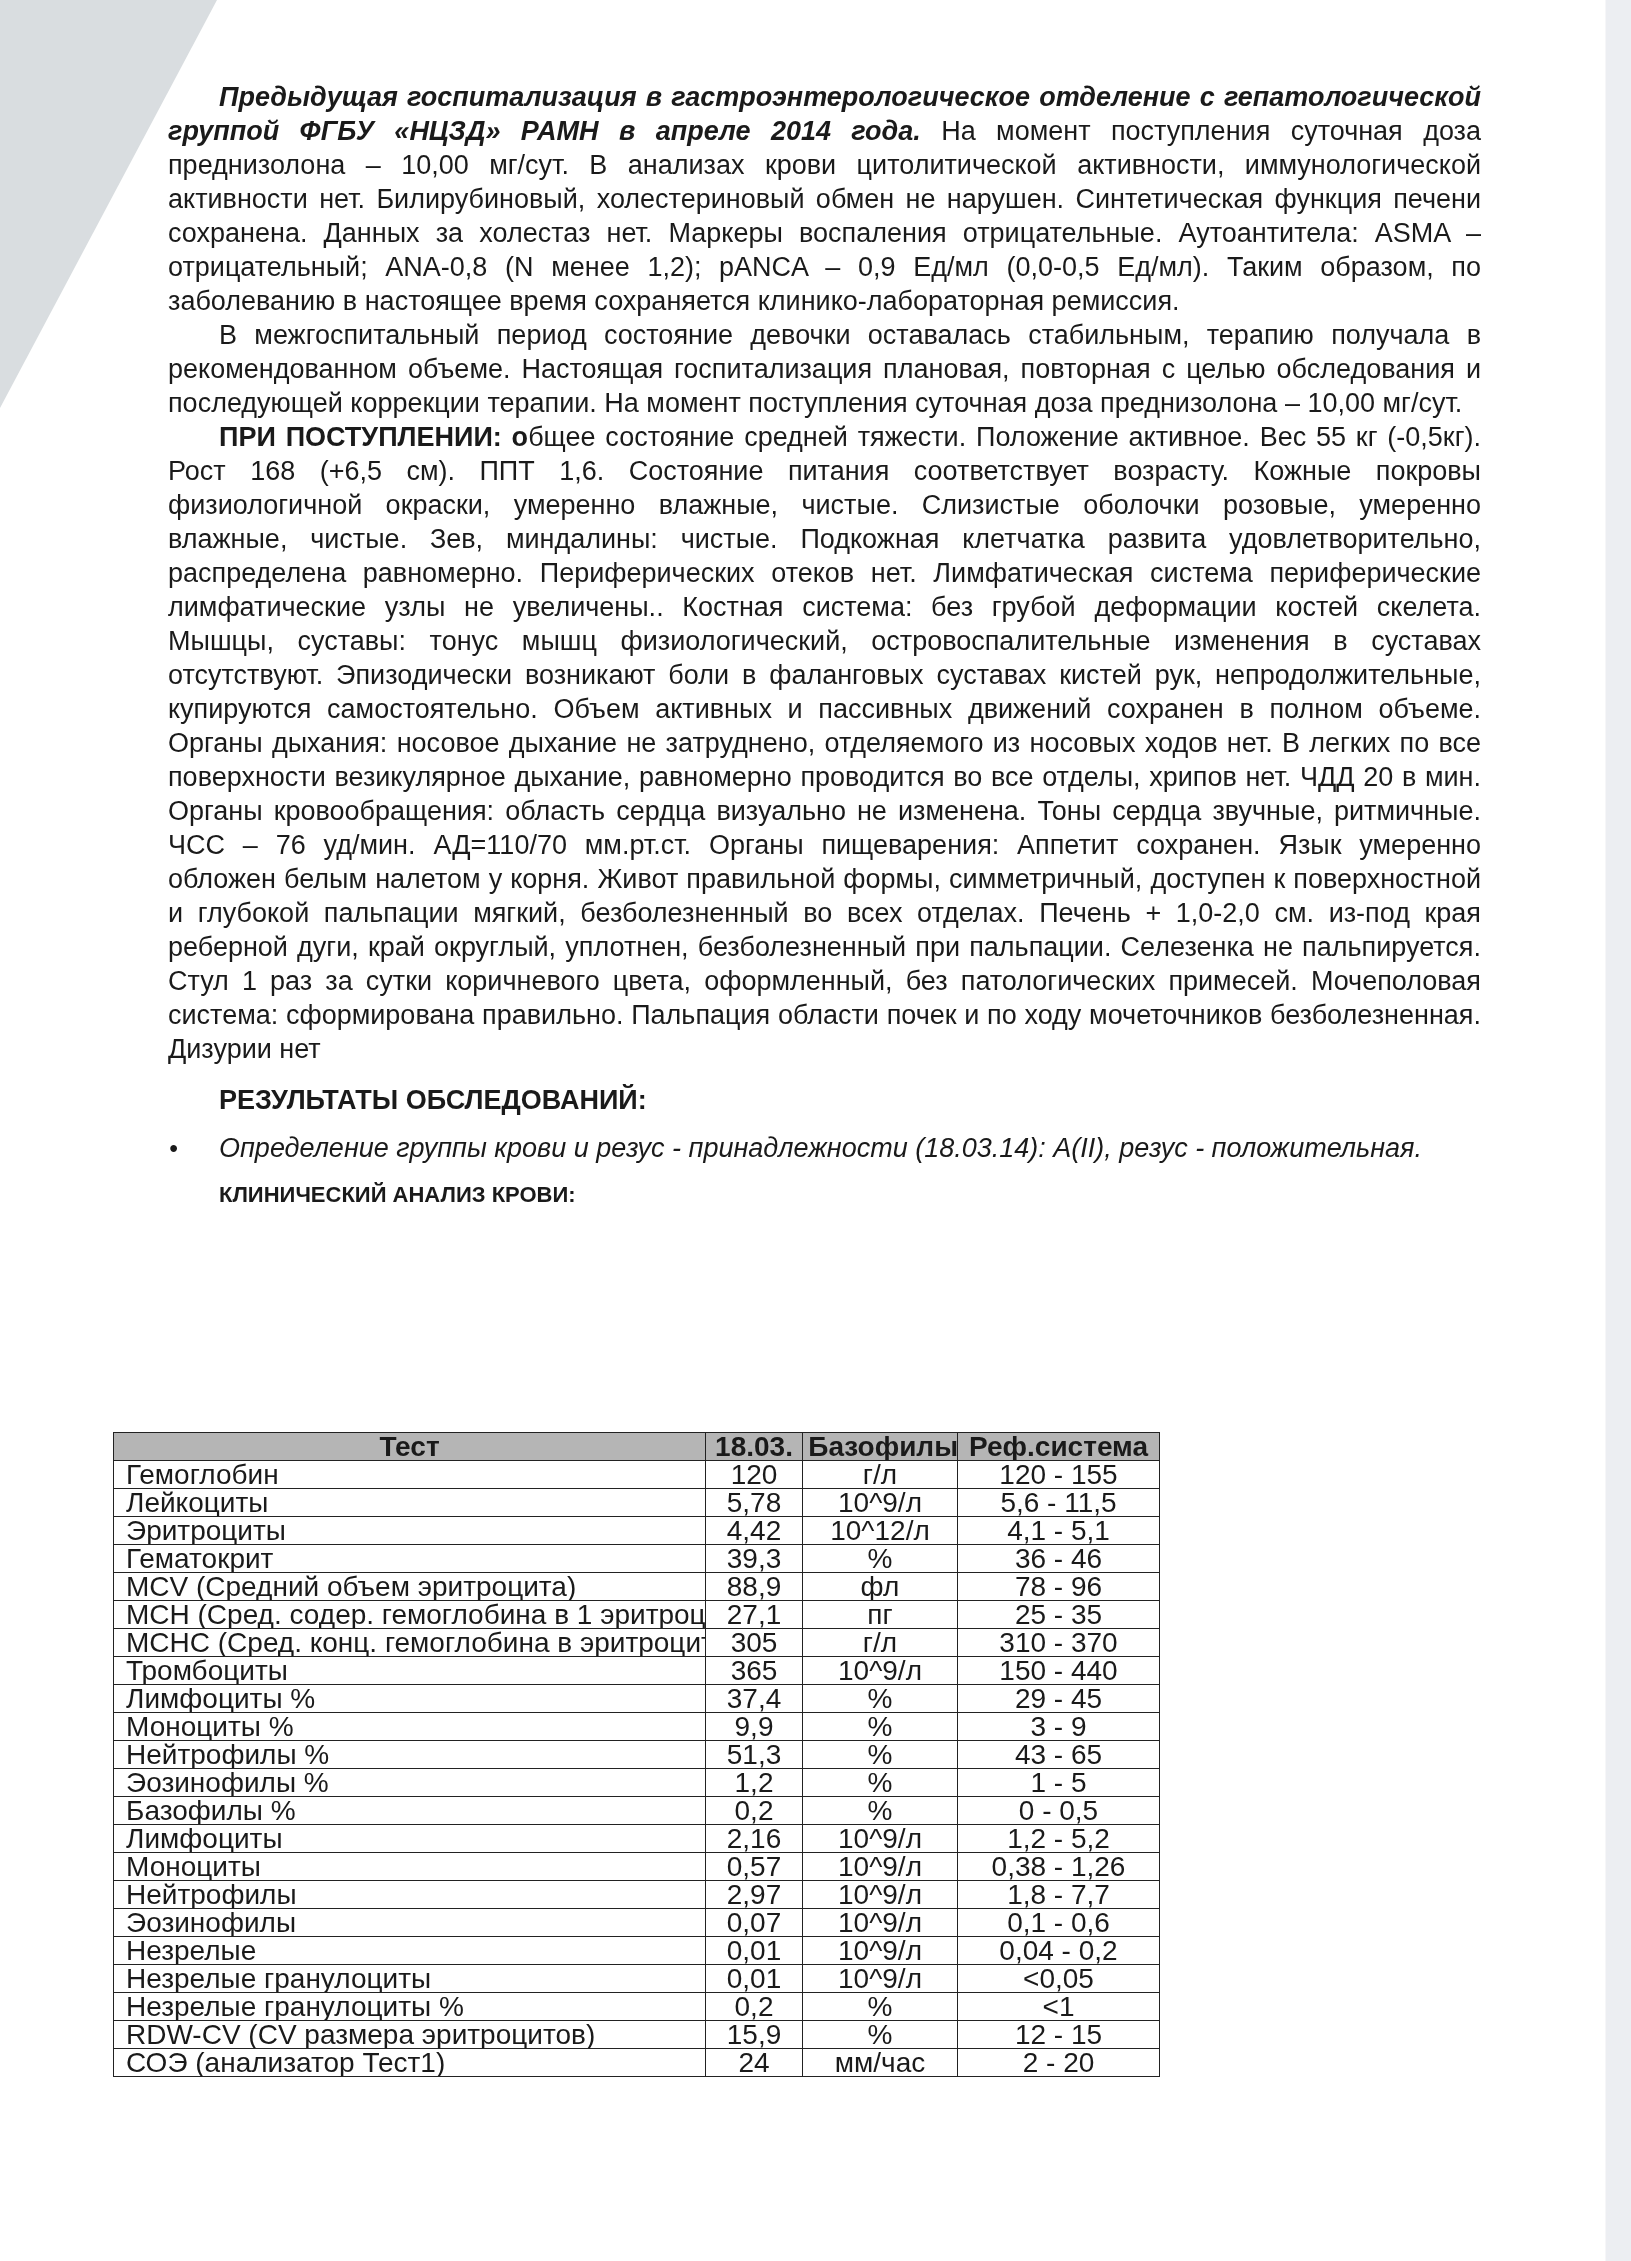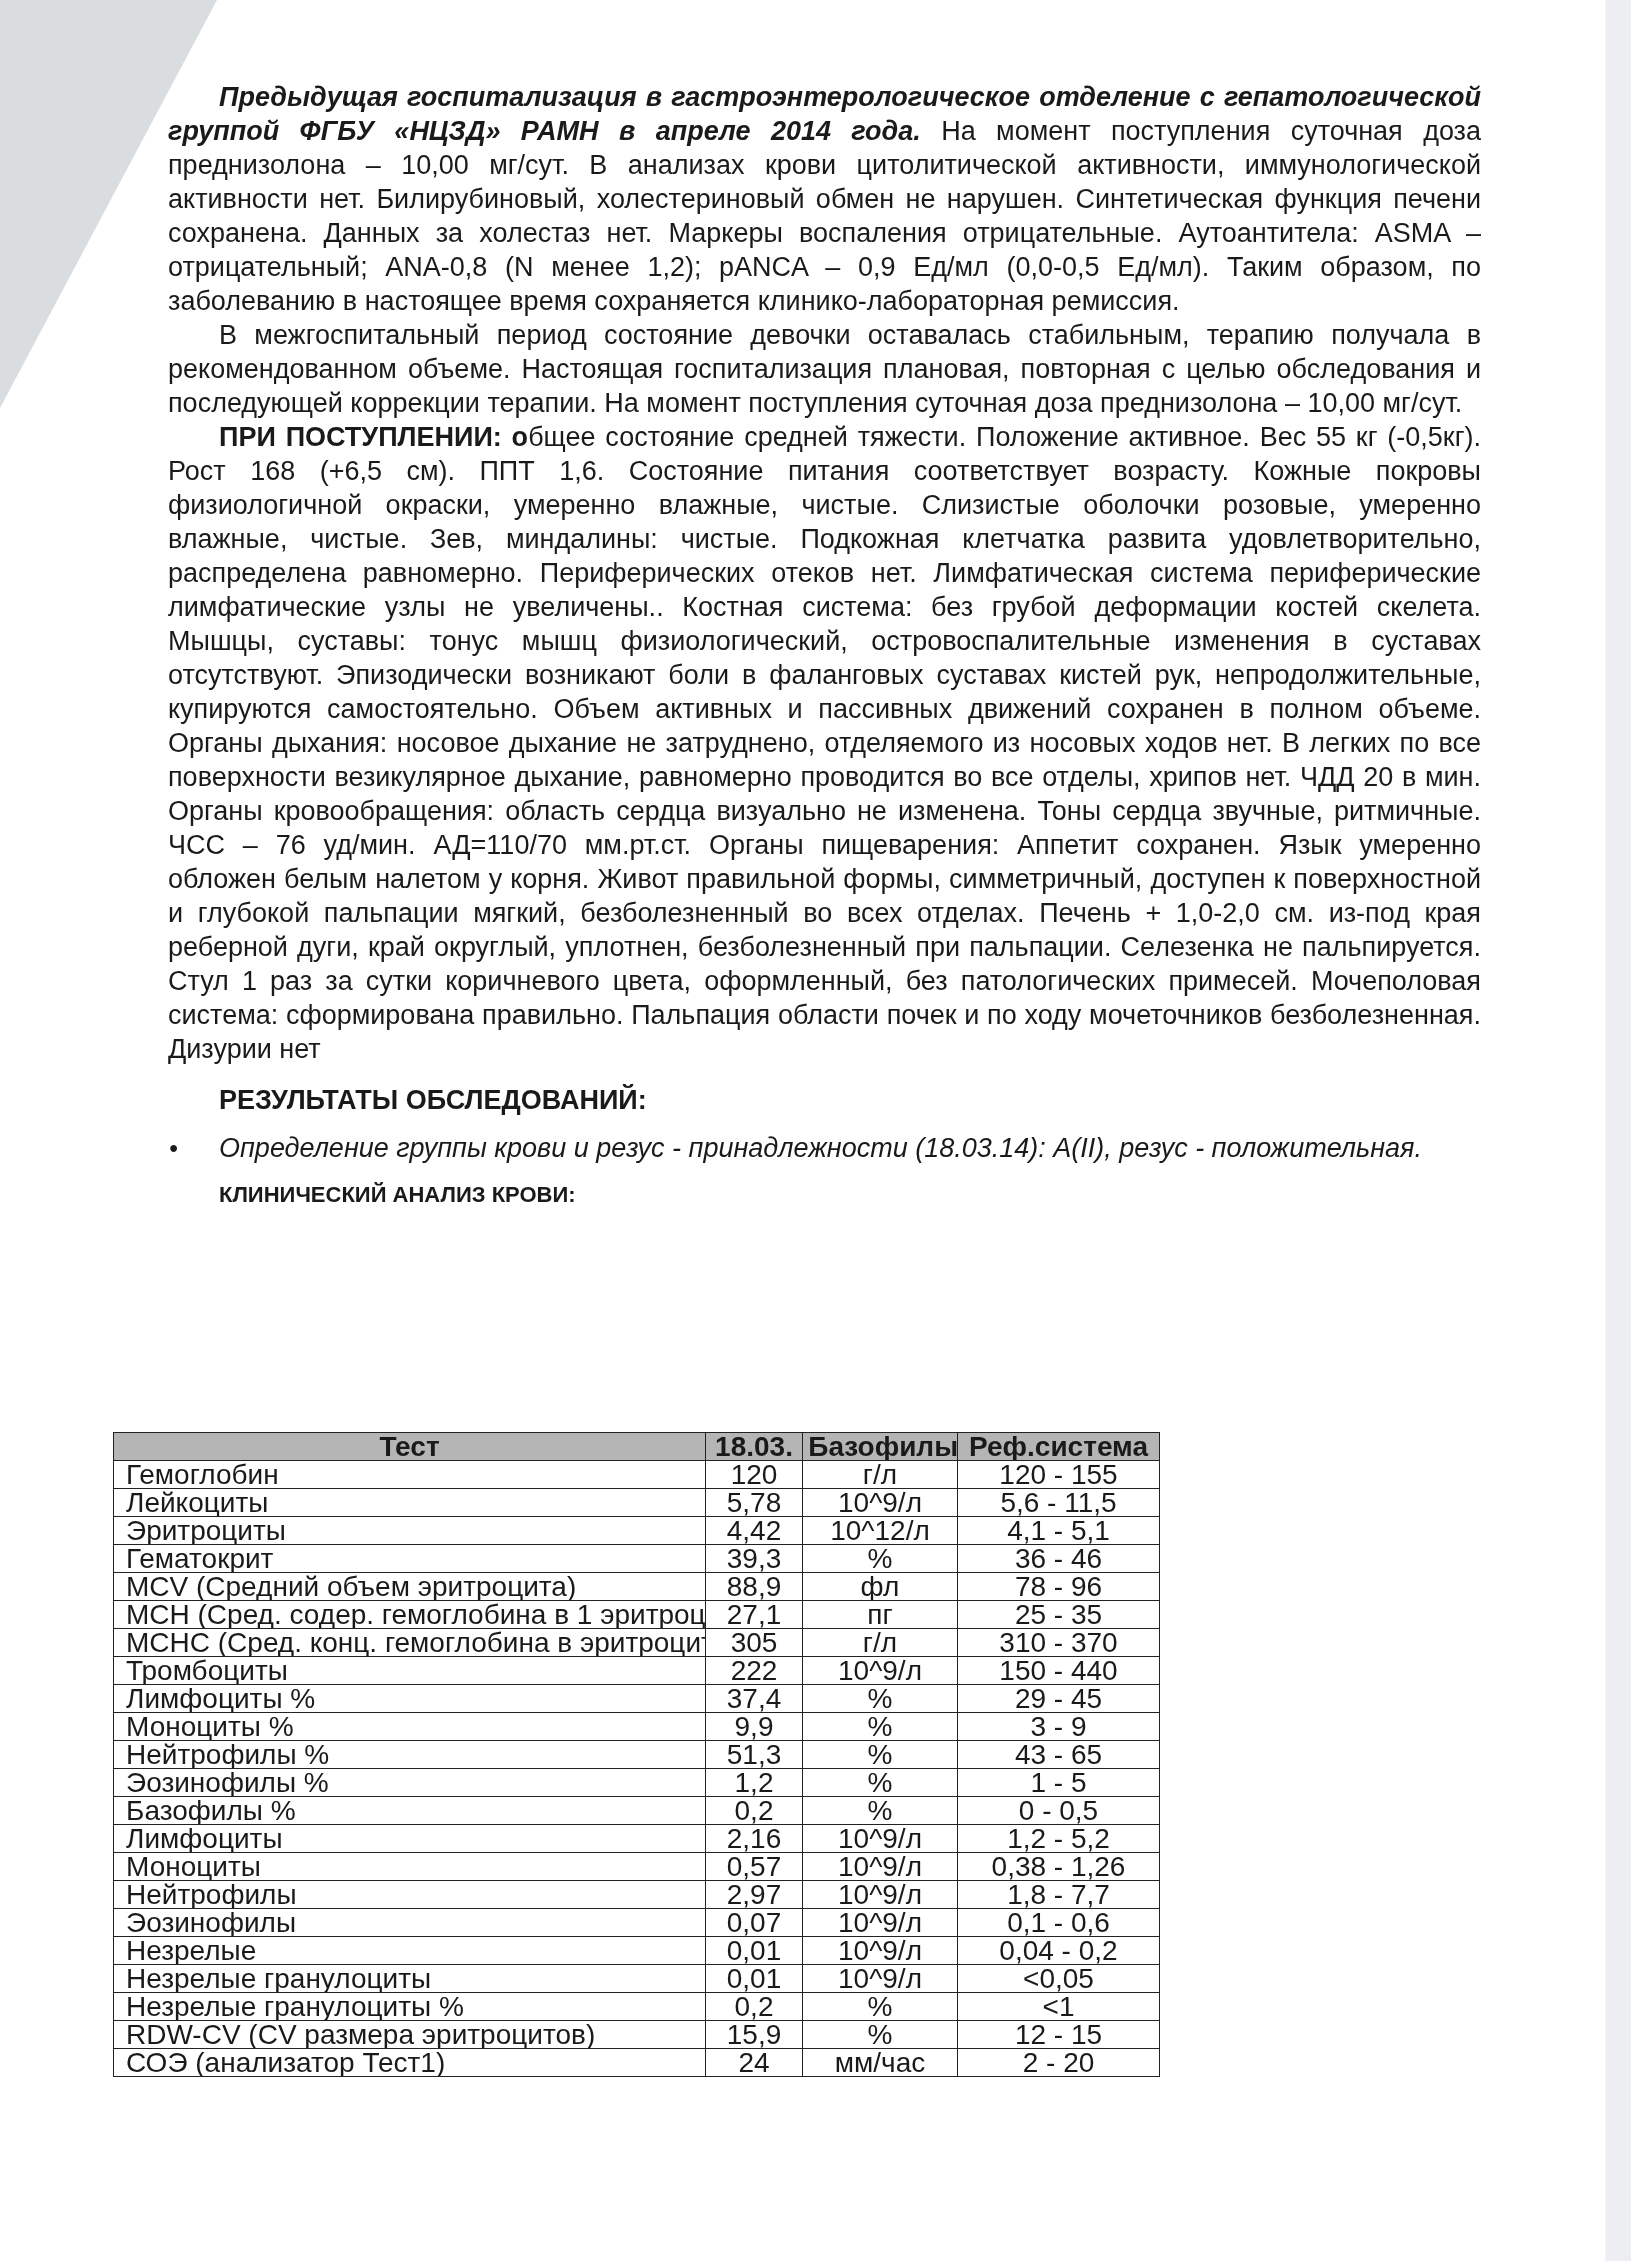--- a/index.html
+++ b/index.html
@@ -134,21 +134,21 @@
         <td class="c">25 - 35</td>
       </tr>
       <tr>
         <td class="l">MCHC (Сред. конц. гемоглобина в эритроцитах)</td>
         <td class="c">305</td>
         <td class="c">г/л</td>
         <td class="c">310 - 370</td>
       </tr>
       <tr>
         <td class="l">Тромбоциты</td>
-        <td class="c">222</td>
+        <td class="c">365</td>
         <td class="c">10^9/л</td>
         <td class="c">150 - 440</td>
       </tr>
       <tr>
         <td class="l">Лимфоциты %</td>
         <td class="c">37,4</td>
         <td class="c">%</td>
         <td class="c">29 - 45</td>
       </tr>
       <tr>

